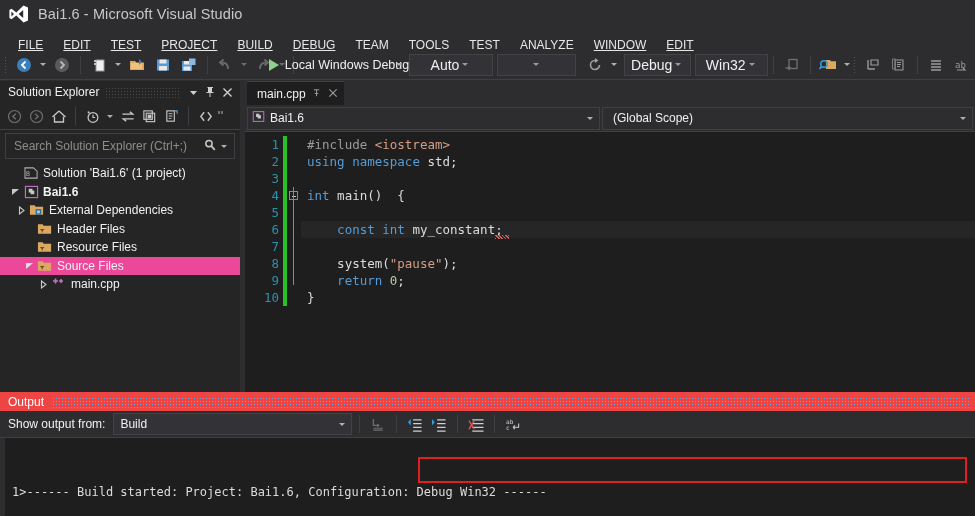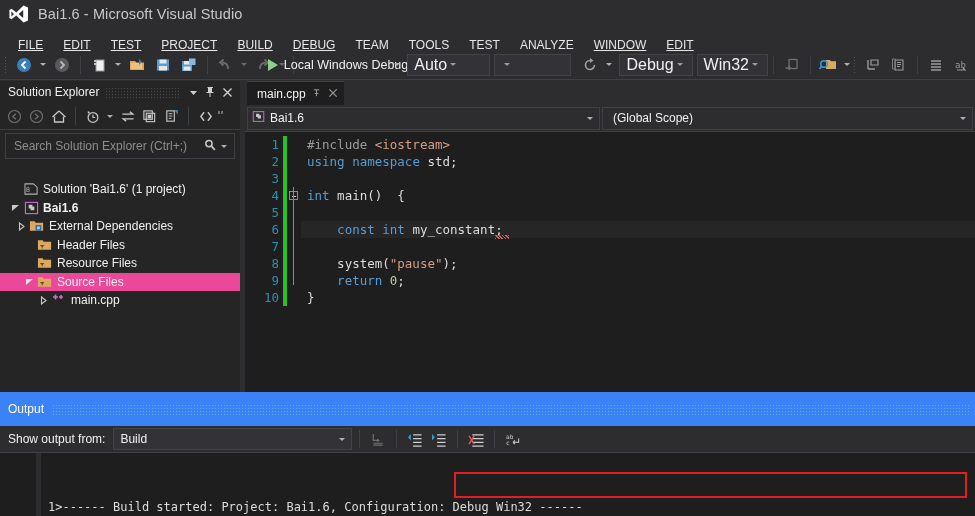--- a/index.html
+++ b/index.html
@@ -57,22 +57,22 @@
     margin: 0 3px;
   }
   .play-tri {
     width: 0; height: 0; border-top: 6px solid transparent;
     border-bottom: 6px solid transparent; border-left: 10px solid #8ed08e;
     margin-right: 6px;
   }
   .dbg-label { font-size: 12.5px; color: #f0f0f0; white-space: nowrap; }
   .combo {
     height: 20px; background: #333337; border: 1px solid #434346;
-    display: flex; align-items: center; justify-content: flex-start;
-    padding: 0 6px 0 6px; font-size: 16px; color: #f0f0f0; margin-left: 4px;
+    display: flex; align-items: center; justify-content: center;
+    padding: 0 6px 0 6px; font-size: 14px; color: #f0f0f0; margin-left: 4px;
   }
   .combo .caret { border-top-color: #9a9a9a; }
 
   
   .main {
     position: absolute; left: 0; top: 81px; right: 0; bottom: 124px;
     display: flex;
     border-radius: 7px;
   }
 
@@ -89,21 +89,21 @@
   .se-dots { flex: 1; height: 12px; margin: 0 6px;
     background-image: radial-gradient(#4a4a4d 0.8px, transparent 0.9px);
     background-size: 3px 3px; background-position: 0 4px; }
   .se-hbtn { width: 17px; height: 17px; display:flex; align-items:center; justify-content:center; cursor: default;}
   .se-toolbar {
     height: 26px; display: flex; align-items: center; padding: 0 4px;
     border-bottom: 1px solid #3f3f46; gap: 1px;
   }
   .se-tb { width: 21px; height: 21px; display: flex; align-items: center; justify-content: center; cursor: default;}
   .se-search {
-    height: 24px; margin: 3px 5px 17px 5px; background: #252526;
+    height: 24px; margin: 3px 5px 1px 5px; background: #252526;
     border: 1px solid #3f3f46; display: flex; align-items: center;
     padding: 0 4px 0 6px;
   }
   .se-search input {
     flex: 1; background: transparent; border: none; outline: none;
     color: #9a9a9a; font-size: 12px; font-family: "Liberation Sans", sans-serif;
   }
   .se-search input::placeholder { color: #8d8d8d; }
   .se-tree { flex: 1; overflow: hidden; padding-top: 4px; }
   .tree-row {
@@ -174,41 +174,41 @@
     background-image: repeating-linear-gradient(45deg,#e05a5a 0 1.2px, transparent 1.2px 2.4px);
   }
   .sq-wrap { position: relative; display: inline-block; }
 
   
   .output {
     position: absolute; left: 0; right: 0; bottom: 0; height: 124px;
     background: #1e1e1e; display: flex; flex-direction: column;
   }
   .out-header {
-    height: 34px; background: #3b82f6; display: flex; align-items: center;
+    height: 19px; background: #ef4444; display: flex; align-items: center;
     padding: 0 6px 0 8px; color: #ffffff; font-size: 12px;
   }
   .out-dots { flex: 1; height: 12px; margin-left: 8px;
     background-image: radial-gradient(#5aaee0 0.9px, transparent 1px);
     background-size: 3px 3px; background-position: 0 4px; }
   .out-toolbar {
     height: 26px; background: #2d2d30; display: flex; align-items: center;
     padding: 0 4px 0 8px; gap: 2px; border-bottom: 1px solid #3f3f46;
   }
   .out-label { font-size: 12px; color: #f1f1f1; margin-right: 6px; white-space: nowrap;}
   .out-combo {
     width: 228px; height: 20px; background: #333337; border: 1px solid #434346;
     display: flex; align-items: center; justify-content: space-between;
     padding: 0 3px 0 6px; font-size: 12px; color: #f0f0f0;
   }
   .out-tb { width: 22px; height: 21px; display:flex; align-items:center; justify-content:center; cursor: default;}
   .out-body {
     flex: 1; background: #1e1e1e; font-family: "DejaVu Sans Mono", monospace;
     font-size: 12px; color: #dcdcdc; padding: 4px 0 0 12px; position: relative;
-    overflow: hidden; white-space: pre; margin-left: 36px;
+    overflow: hidden; white-space: pre;
   }
   .out-body .oline { height: 17px; line-height: 17px; }
   .err-box {
     position: absolute; border: 2px solid #e02020; box-sizing: border-box;
     pointer-events: none;
   }
   .vscroll-left { position:absolute; left: 0; top: 0; bottom: 0; width: 5px; background: #2d2d30;}
 </style>
 </head>
 <body>

